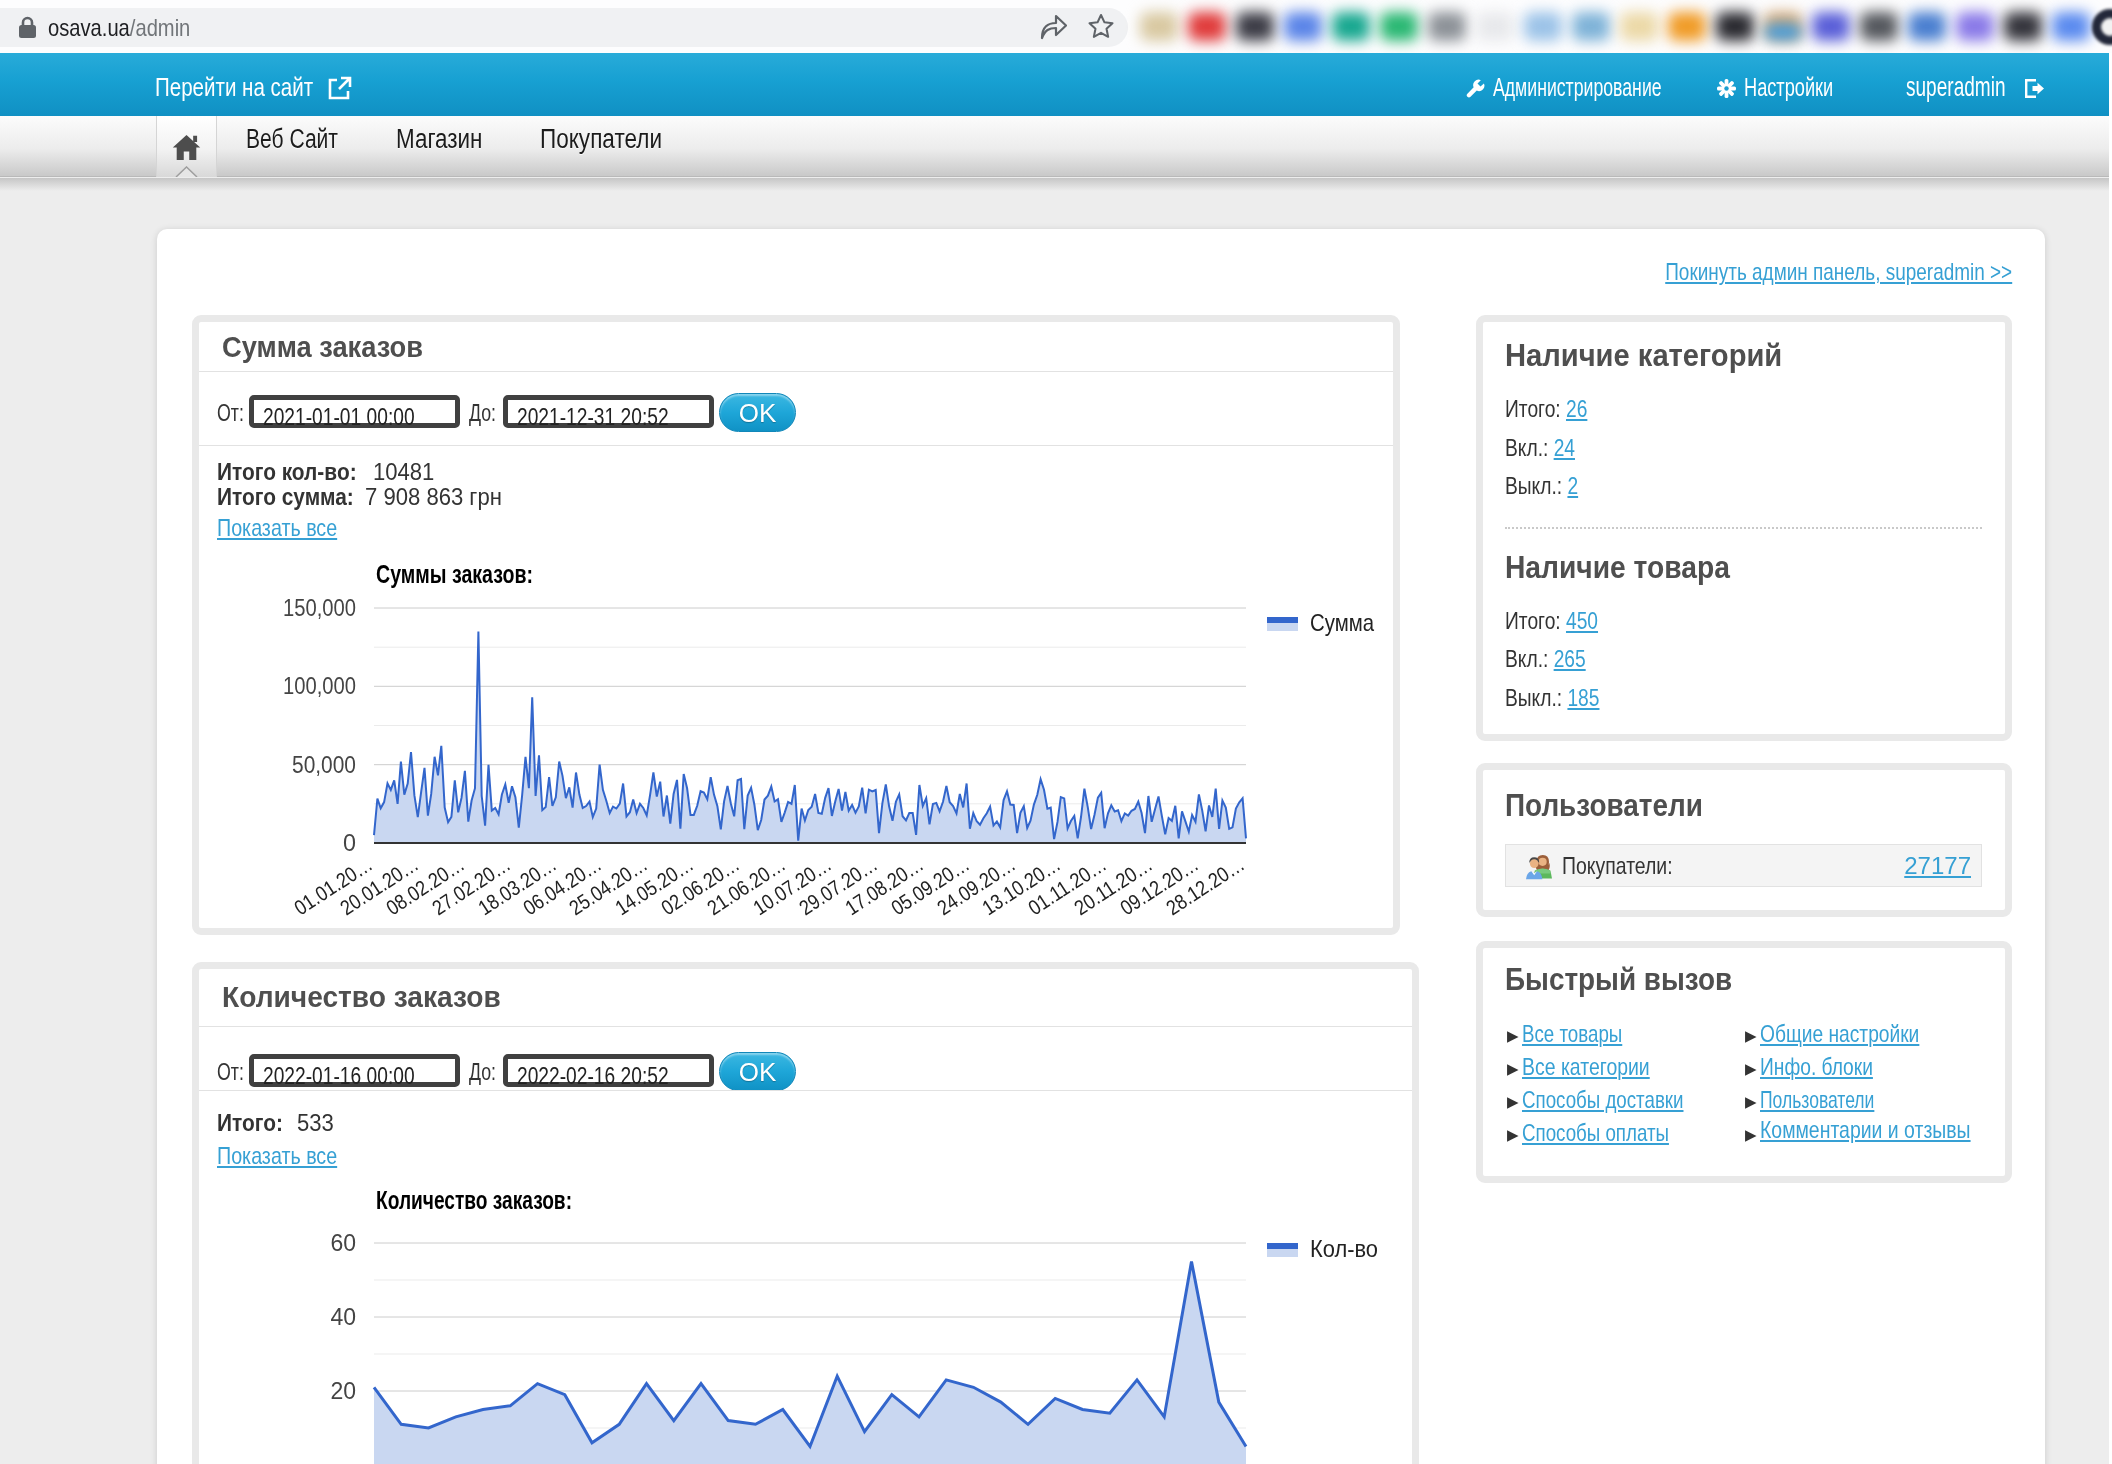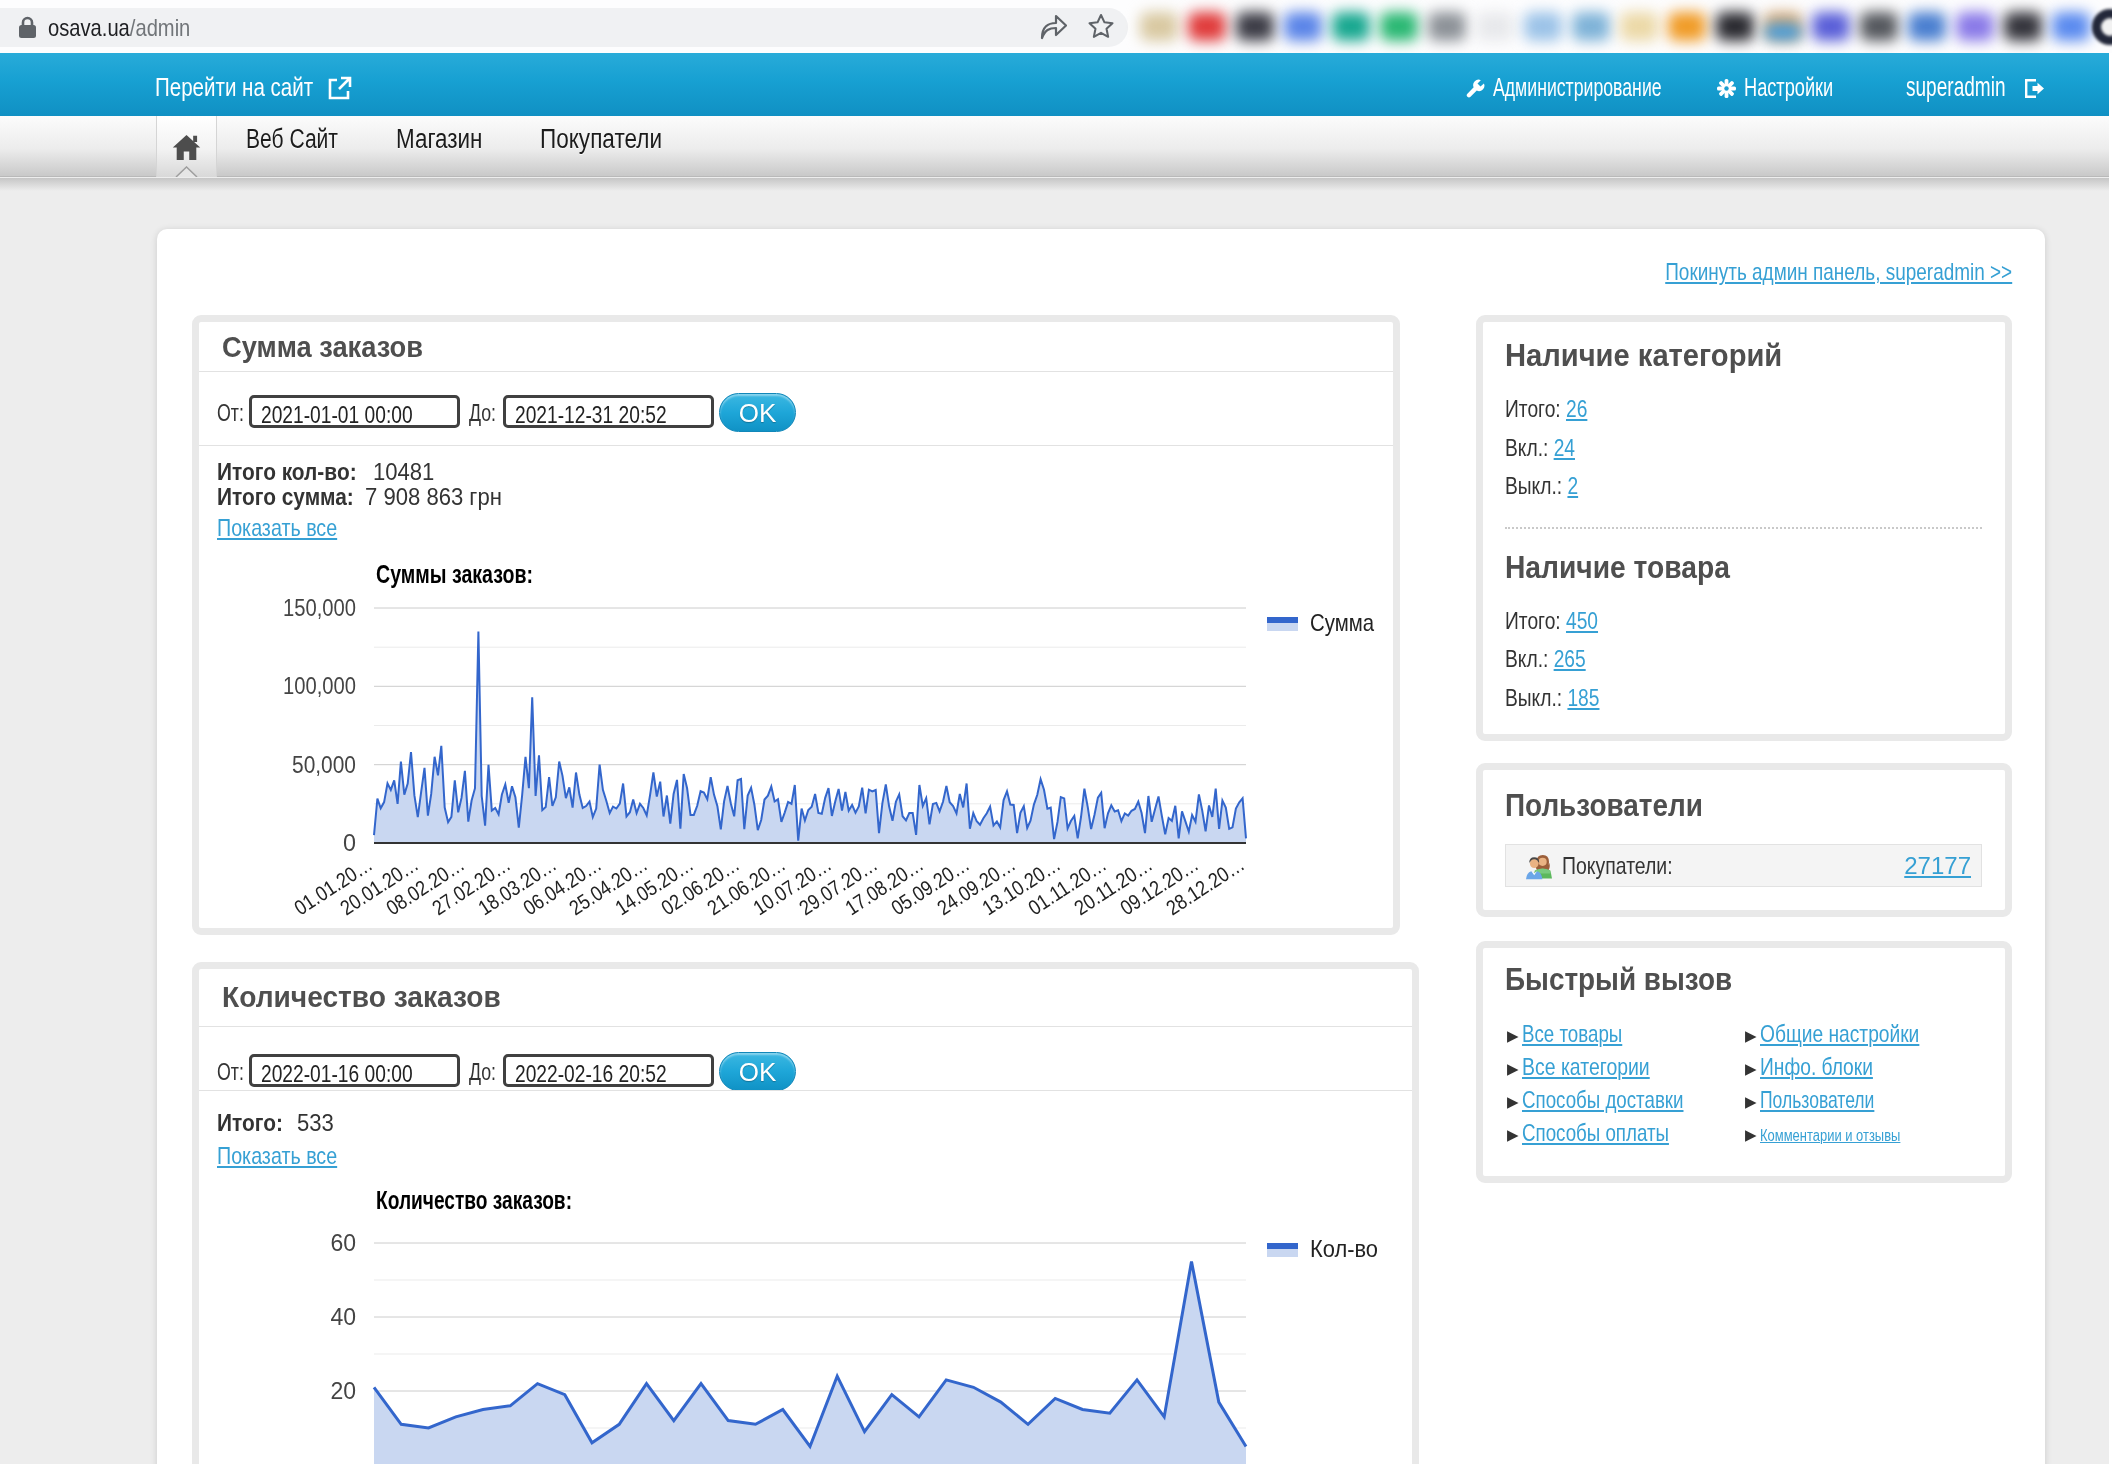--- a/index.html
+++ b/index.html
@@ -33,21 +33,21 @@
   background:#fff; border-radius:10px; box-shadow:0 1px 7px rgba(0,0,0,.14); }
 #h1 { position:absolute; left:190px; top:248px; font-size:39px; font-weight:bold; color:#1e9ed8; }
 a.blu { color:#36a0d4; text-decoration:underline; }
 a.blu .sx { text-decoration:underline; }
 
 .gbox { position:absolute; background:#fff; border:7px solid #e9e9e9; border-radius:9px; }
 .boxhdr { font-size:29px; font-weight:bold; color:#4f4f4f; }
 .divline { position:absolute; left:0; width:100%; height:1px; background:#e2e2e2; }
 .lbl { font-size:24px; color:#333; }
 .blbl { font-size:24px; font-weight:bold; color:#333; }
-.dt { position:absolute; height:33px; width:211px; border:3px solid #404040; border-radius:5px; background:#fff; }
+.dt { position:absolute; height:33px; width:211px; border:5px solid #404040; border-radius:5px; background:#fff; }
 .dt span { position:absolute; left:9px; top:3px; font-size:24px; color:#222; display:inline-block; transform:scaleX(.8); transform-origin:0 50%; white-space:nowrap; }
 .okbtn { position:absolute; width:77px; height:39px; border-radius:20px; color:#fff; font-size:26px;
   font-weight:normal; text-align:center; line-height:38px; border:1px solid #1187b9;
   background:linear-gradient(180deg,#3cb8e2 0%,#1ea6d8 50%,#1092c5 100%);
   box-shadow:inset 0 2px 2px rgba(255,255,255,.4); text-shadow:0 1px 1px rgba(0,0,0,.25); }
 </style></head>
 <body>
 <div id="page">
 
 <div id="chrome">
@@ -267,16 +267,16 @@
       <div class="abs" style="left:39px;top:105px;font-size:24px"><a class="blu"><span class="sx" style="transform:scaleX(0.81)">Все категории</span></a></div>
       <div class="abs" style="left:262px;top:112px;font-size:15px;color:#333">▶</div>
       <div class="abs" style="left:277px;top:105px;font-size:24px"><a class="blu"><span class="sx" style="transform:scaleX(0.8)">Инфо. блоки</span></a></div>
       <div class="abs" style="left:24px;top:145px;font-size:15px;color:#333">▶</div>
       <div class="abs" style="left:39px;top:138px;font-size:24px"><a class="blu"><span class="sx" style="transform:scaleX(0.78)">Способы доставки</span></a></div>
       <div class="abs" style="left:262px;top:145px;font-size:15px;color:#333">▶</div>
       <div class="abs" style="left:277px;top:138px;font-size:24px"><a class="blu"><span class="sx" style="transform:scaleX(0.73)">Пользователи</span></a></div>
       <div class="abs" style="left:24px;top:178px;font-size:15px;color:#333">▶</div>
       <div class="abs" style="left:39px;top:171px;font-size:24px"><a class="blu"><span class="sx" style="transform:scaleX(0.78)">Способы оплаты</span></a></div>
       <div class="abs" style="left:262px;top:178px;font-size:15px;color:#333">▶</div>
-      <div class="abs" style="left:277px;top:179px;font-size:16px"><a class="blu"><span class="sx" style="transform:scaleX(0.81)">Комментарии и отзывы</span></a></div>
+      <div class="abs" style="left:277px;top:168px;font-size:24px"><a class="blu"><span class="sx" style="transform:scaleX(0.81)">Комментарии и отзывы</span></a></div>
 </div>
 
 </div>
 
 </body></html>

